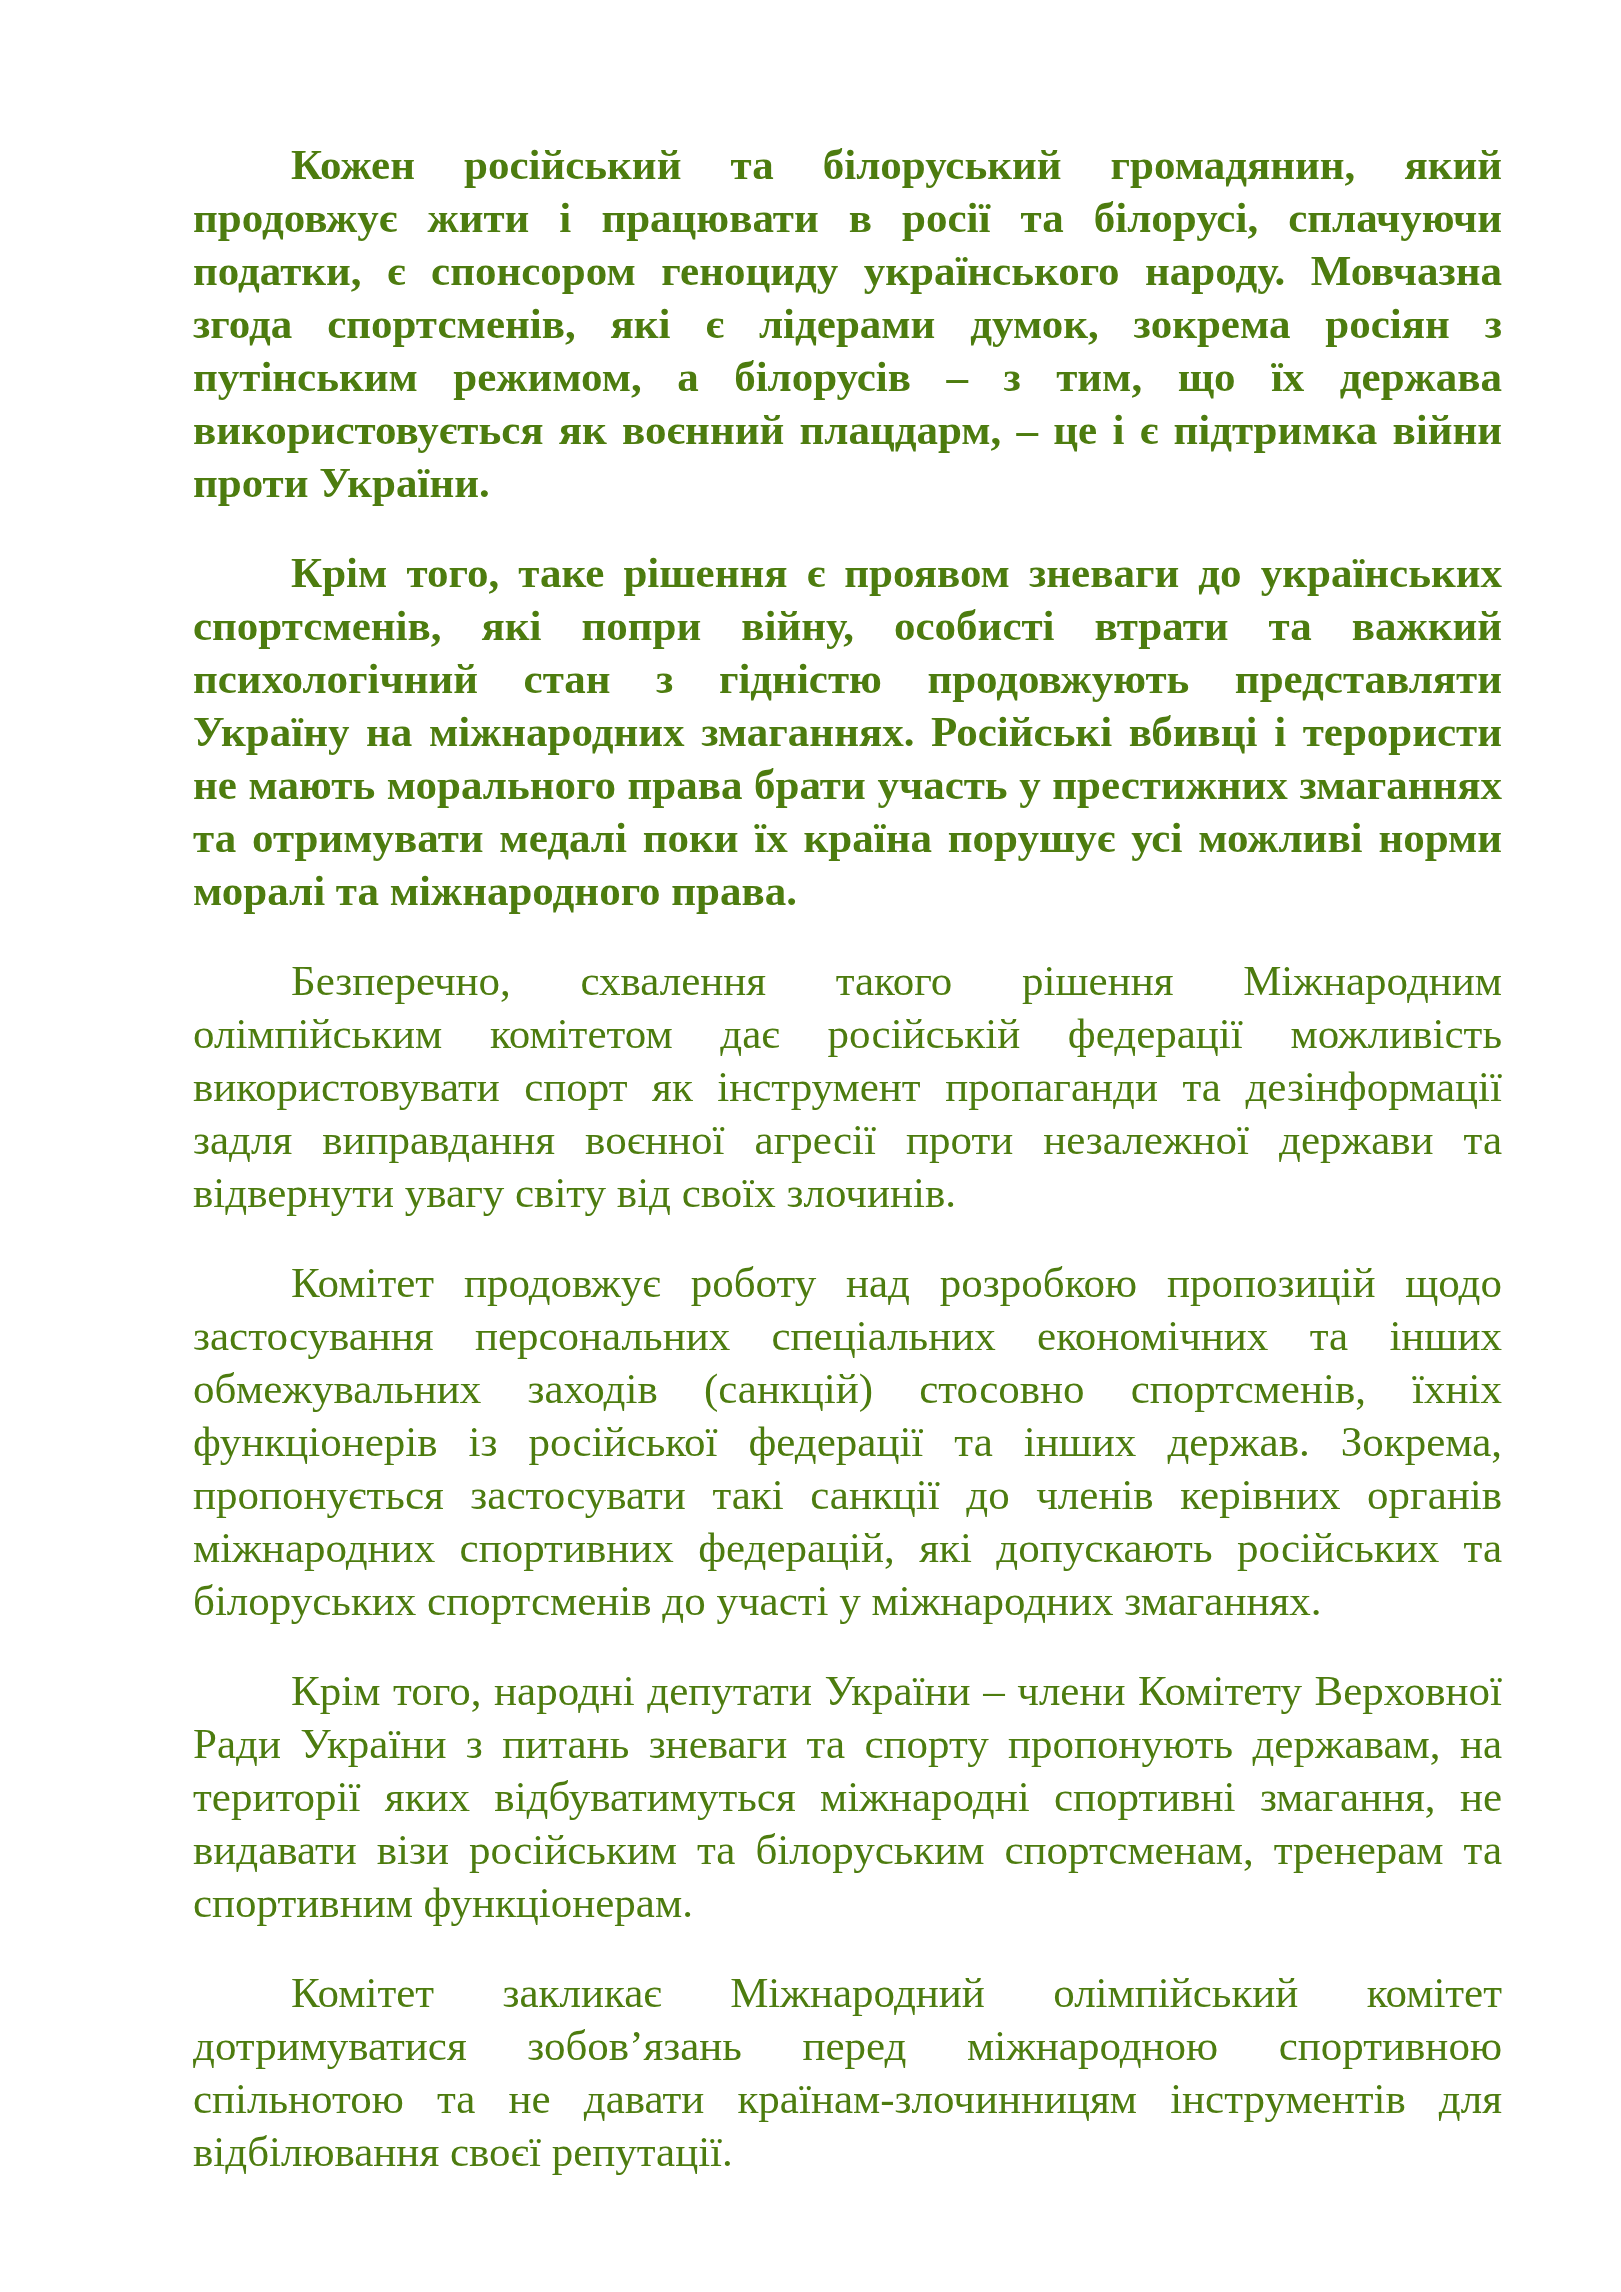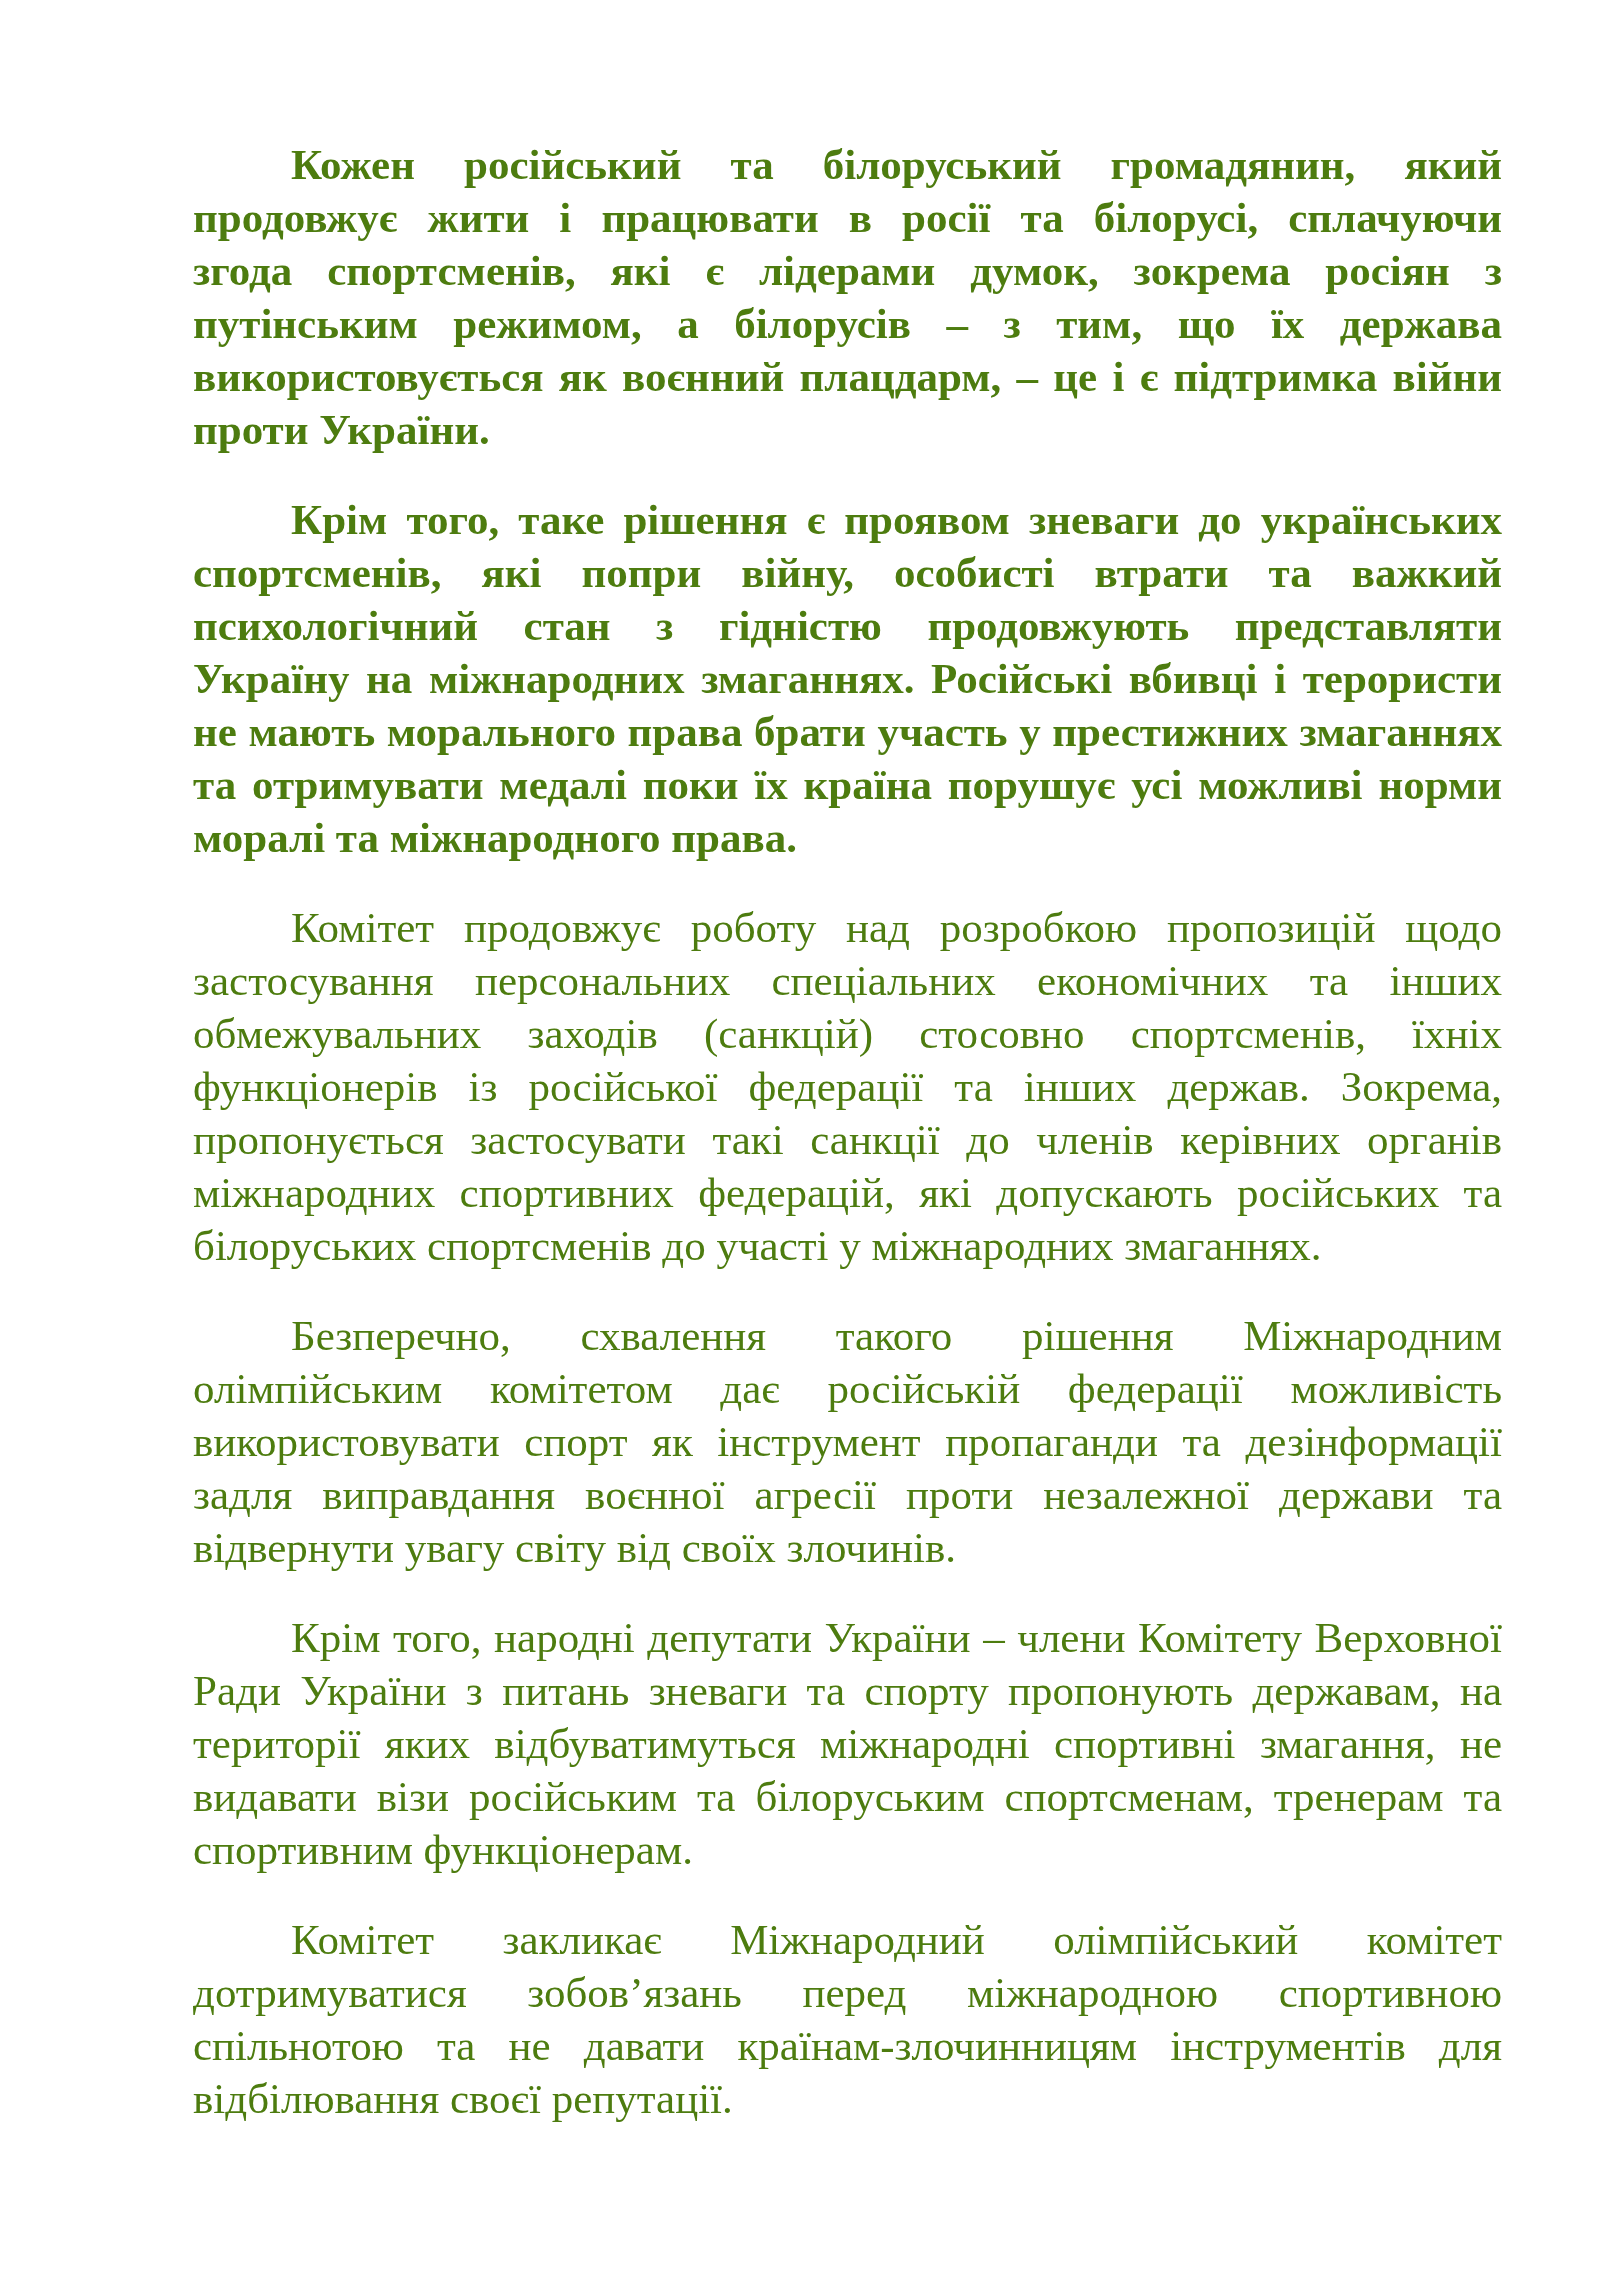--- a/index.html
+++ b/index.html
@@ -44,52 +44,53 @@
   }
 </style>
 </head>
 <body>
 
 <div class="page">
 
   <section class="para bold">
     <div class="line indent">Кожен російський та білоруський громадянин, який</div>
     <div class="line">продовжує жити і працювати в росії та білорусі, сплачуючи</div>
+    <div class="line">податки, є спонсором геноциду українського народу. Мовчазна</div>
     <div class="line">згода спортсменів, які є лідерами думок, зокрема росіян з</div>
     <div class="line">путінським режимом, а білорусів – з тим, що їх держава</div>
     <div class="line">використовується як воєнний плацдарм, – це і є підтримка війни</div>
     <div class="line last">проти України.</div>
   </section>
 
   <section class="para bold">
     <div class="line indent">Крім того, таке рішення є проявом зневаги до українських</div>
     <div class="line">спортсменів, які попри війну, особисті втрати та важкий</div>
     <div class="line">психологічний стан з гідністю продовжують представляти</div>
     <div class="line">Україну на міжнародних змаганнях. Російські вбивці і терористи</div>
     <div class="line">не мають морального права брати участь у престижних змаганнях</div>
     <div class="line">та отримувати медалі поки їх країна порушує усі можливі норми</div>
     <div class="line last">моралі та міжнародного права.</div>
   </section>
 
   <section class="para">
+    <div class="line indent">Безперечно, схвалення такого рішення Міжнародним</div>
+    <div class="line">олімпійським комітетом дає російській федерації можливість</div>
+    <div class="line">використовувати спорт як інструмент пропаганди та дезінформації</div>
+    <div class="line">задля виправдання воєнної агресії проти незалежної держави та</div>
+    <div class="line last">відвернути увагу світу від своїх злочинів.</div>
+  </section>
+
+  <section class="para">
     <div class="line indent">Комітет продовжує роботу над розробкою пропозицій щодо</div>
     <div class="line">застосування персональних спеціальних економічних та інших</div>
     <div class="line">обмежувальних заходів (санкцій) стосовно спортсменів, їхніх</div>
     <div class="line">функціонерів із російської федерації та інших держав. Зокрема,</div>
     <div class="line">пропонується застосувати такі санкції до членів керівних органів</div>
     <div class="line">міжнародних спортивних федерацій, які допускають російських та</div>
     <div class="line last">білоруських спортсменів до участі у міжнародних змаганнях.</div>
-  </section>
-
-  <section class="para">
-    <div class="line indent">Безперечно, схвалення такого рішення Міжнародним</div>
-    <div class="line">олімпійським комітетом дає російській федерації можливість</div>
-    <div class="line">використовувати спорт як інструмент пропаганди та дезінформації</div>
-    <div class="line">задля виправдання воєнної агресії проти незалежної держави та</div>
-    <div class="line last">відвернути увагу світу від своїх злочинів.</div>
   </section>
 
   <section class="para">
     <div class="line indent">Крім того, народні депутати України – члени Комітету Верховної</div>
     <div class="line">Ради України з питань зневаги та спорту пропонують державам, на</div>
     <div class="line">території яких відбуватимуться міжнародні спортивні змагання, не</div>
     <div class="line">видавати візи російським та білоруським спортсменам, тренерам та</div>
     <div class="line last">спортивним функціонерам.</div>
   </section>
 

